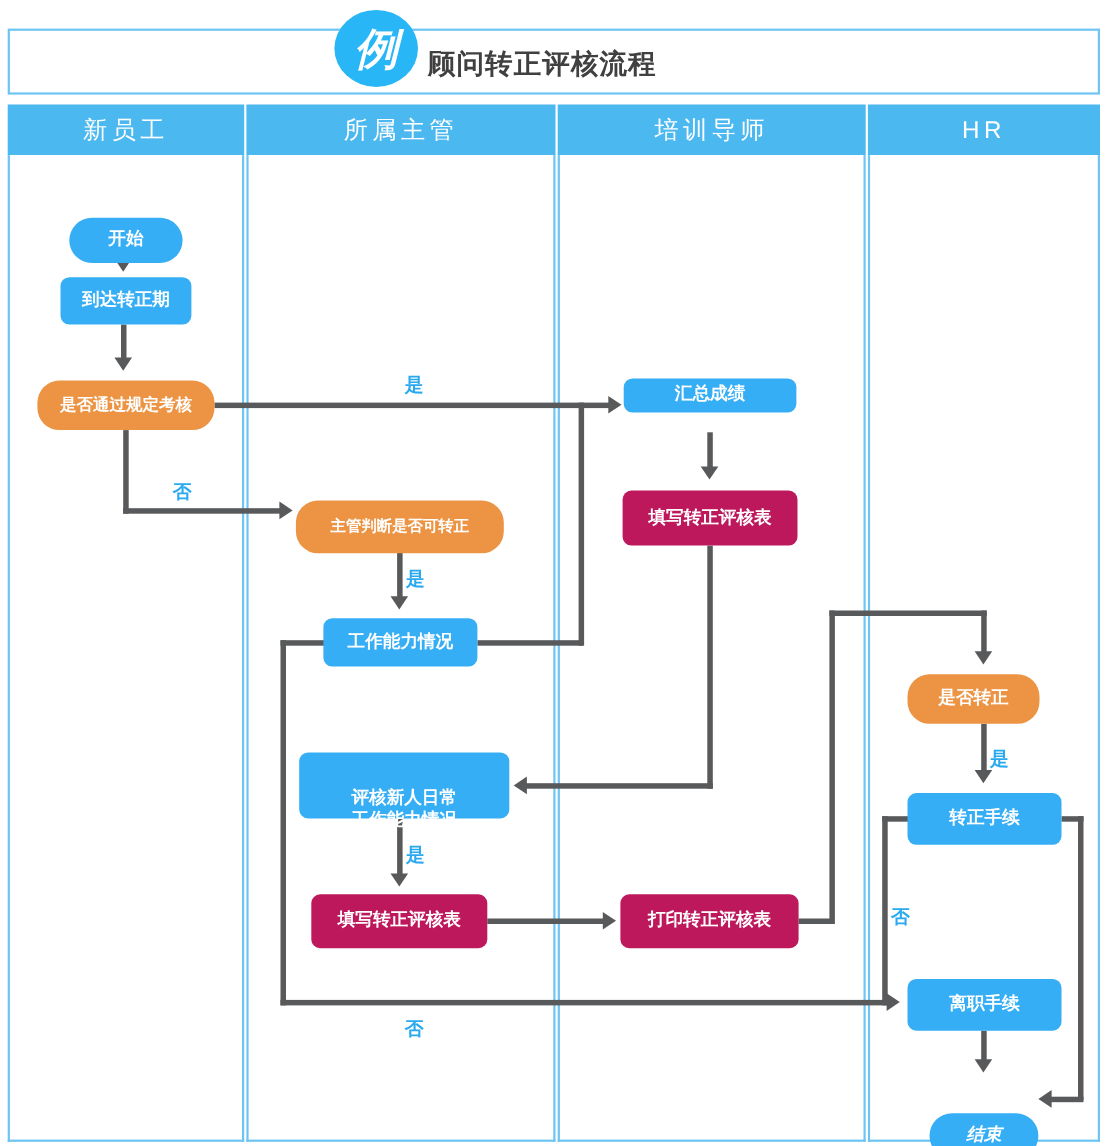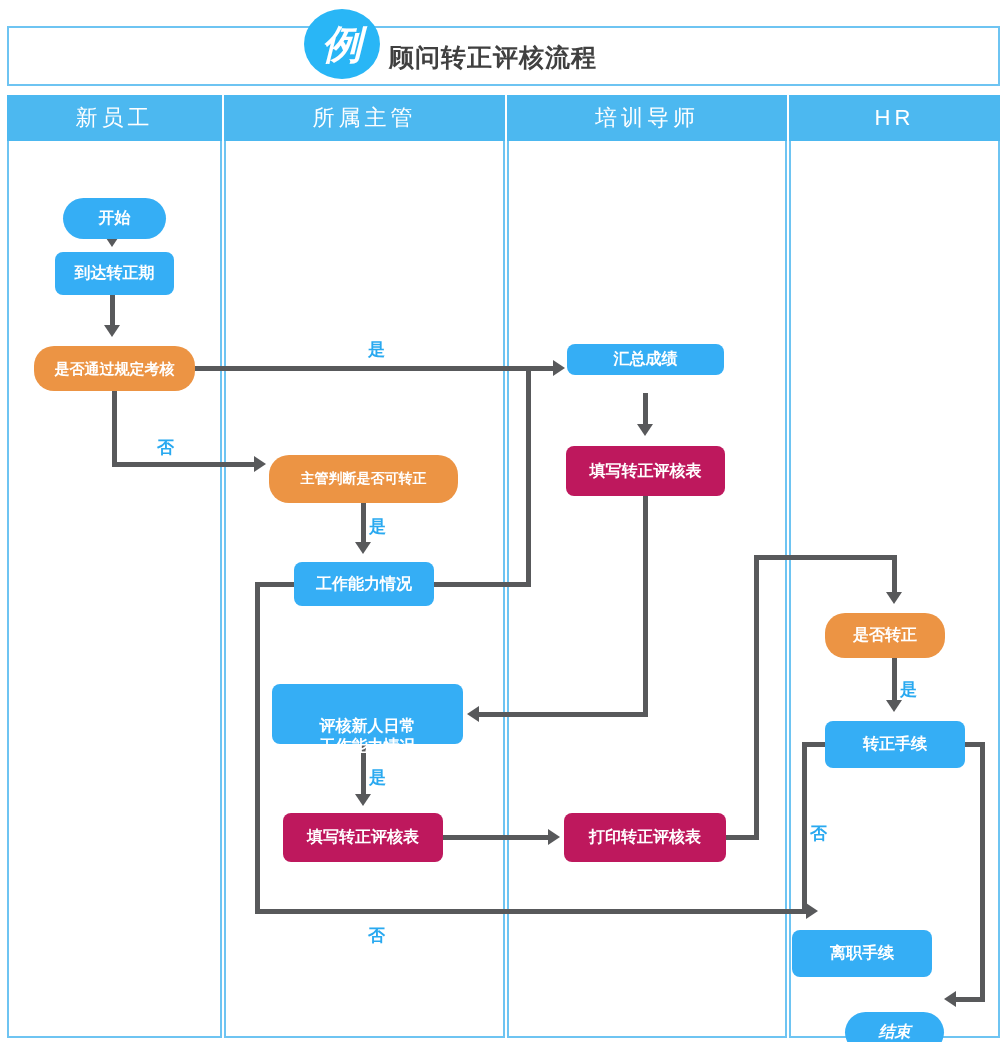--- a/index.html
+++ b/index.html
@@ -228,21 +228,21 @@
   <div class="node blue" style="left:567px;top:344px;width:157px;height:31px;">汇总成绩</div>
 
   <div class="node green" style="left:566px;top:446px;width:159px;height:50px;">填写转正评核表</div>
 
   <div class="node green" style="left:564px;top:813px;width:162px;height:49px;">打印转正评核表</div>
 
   <div class="node orange" style="left:825px;top:613px;width:120px;height:45px;">是否转正</div>
 
   <div class="node blue" style="left:825px;top:721px;width:140px;height:47px;">转正手续</div>
 
-  <div class="node blue" style="left:792px;top:890px;width:140px;height:47px;margin-top:40px;">离职手续</div>
+  <div class="node blue" style="left:825px;top:890px;width:140px;height:47px;">离职手续</div>
 
   <div class="node blue pill" style="left:845px;top:980px;width:99px;height:41px;font-style:italic;">结束</div>
 
   <div class="edge-label" style="left:368px;top:338px;">是</div>
   <div class="edge-label" style="left:157px;top:436px;">否</div>
   <div class="edge-label" style="left:369px;top:515px;">是</div>
   <div class="edge-label" style="left:369px;top:766px;">是</div>
   <div class="edge-label" style="left:900px;top:678px;">是</div>
   <div class="edge-label" style="left:810px;top:822px;">否</div>
   <div class="edge-label" style="left:368px;top:924px;">否</div>

